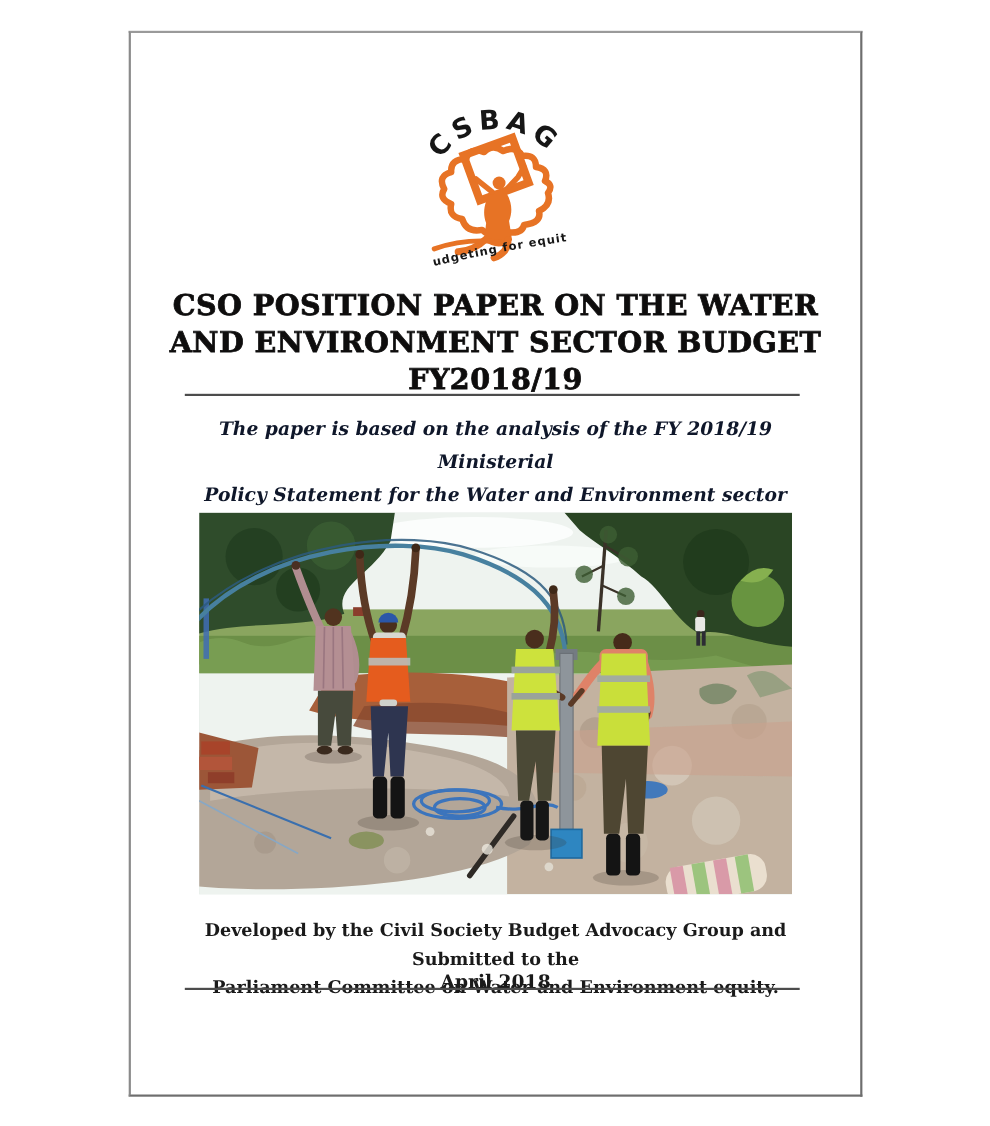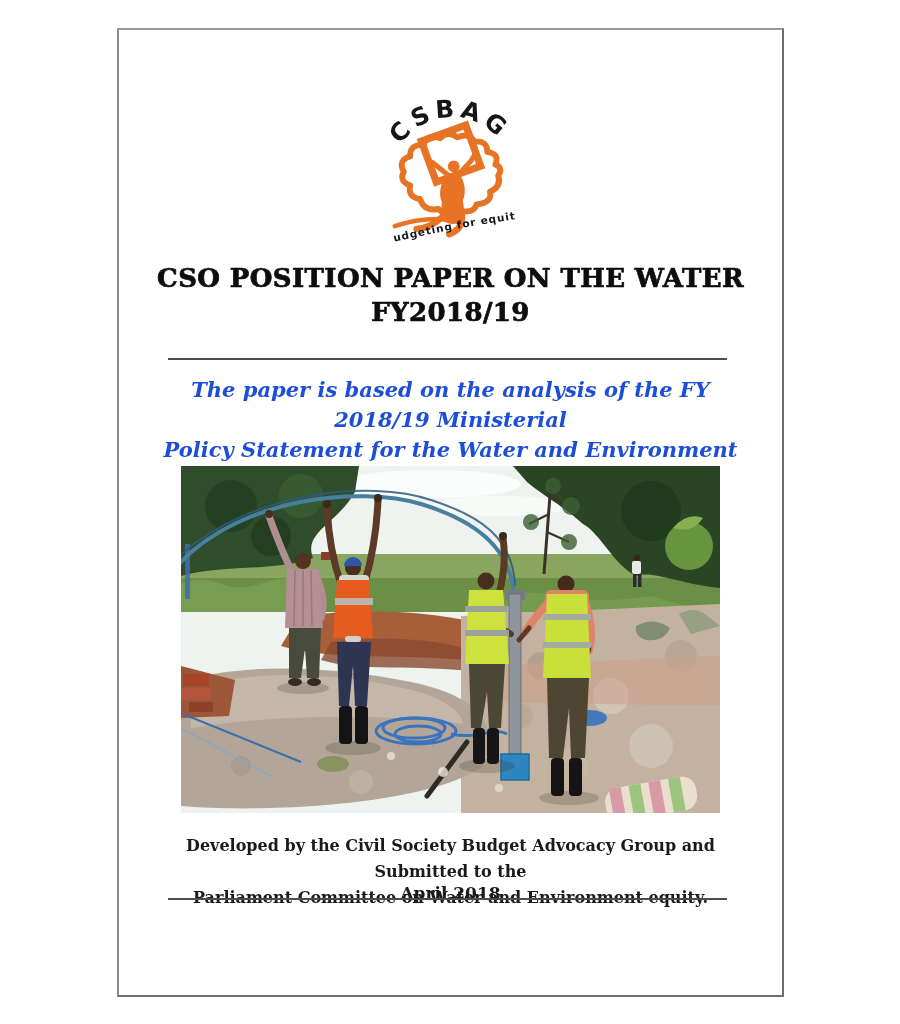--- a/index.html
+++ b/index.html
@@ -7,21 +7,21 @@
   .page{position:absolute;left:117px;top:28px;width:663px;height:965px;background:#fff;
     border:2px solid #787878;border-color:#9a9a9a #6e6e6e #6e6e6e #8a8a8a;}
   .logo-wrap{position:absolute;top:62px;left:50%;transform:translateX(-50%);width:180px;height:156px;}
   .title-block{position:absolute;top:231px;left:30px;right:30px;text-align:center;
     color:#0e0d0d;font-weight:bold;font-size:26px;line-height:34px;letter-spacing:.4px;
     -webkit-text-stroke:.7px #0e0d0d;}
   .rule{position:absolute;left:49px;width:559px;height:0;border-top:2px solid #4c4c4c;}
   .rule-1{top:328px;}
   .rule-2{top:868px;}
   .subtitle-block{position:absolute;top:345px;left:30px;right:30px;text-align:center;
-    color:#1d4ed8;font-style:italic;font-weight:600;font-size:21px;line-height:30px;}
+    color:#0f172a;font-style:italic;font-weight:600;font-size:17px;line-height:30px;}
   .photo{position:absolute;top:436px;left:62px;width:539px;height:347px;overflow:hidden;background:#dfe7e2;}
   .photo svg{display:block;}
   .footer-block{position:absolute;top:803px;left:40px;right:40px;text-align:center;
     color:#1a1a1a;font-weight:bold;font-size:16px;line-height:26px;}
   .date-line{position:absolute;top:853px;left:0;right:0;text-align:center;
     color:#1a1a1a;font-weight:bold;font-size:17px;}
   .logo-arc-text{font-family:"DejaVu Sans",sans-serif;font-weight:bold;font-size:27px;fill:#161616;letter-spacing:5px;}
   .logo-tagline{font-family:"DejaVu Sans",sans-serif;font-weight:bold;font-size:11.5px;fill:#161616;letter-spacing:1px;}
 </style>
 </head>
@@ -57,20 +57,21 @@
         <textPath href="#arcTop" startOffset="50%" text-anchor="middle">CSBAG</textPath>
       </text>
       <text class="logo-tagline">
         <textPath href="#arcBottom" startOffset="50%" text-anchor="middle">Budgeting for equity</textPath>
       </text>
     </svg>
   </div>
 
   <div class="title-block">
     <div>CSO POSITION PAPER ON THE WATER</div>
+    <div>AND ENVIRONMENT SECTOR BUDGET</div>
     <div>FY2018/19</div>
   </div>
 
   <div class="rule rule-1"></div>
 
   <div class="subtitle-block">
     <div>The paper is based on the analysis of the FY 2018/19 Ministerial</div>
     <div>Policy Statement for the Water and Environment sector</div>
     <div>FY2018/19</div>
   </div>

